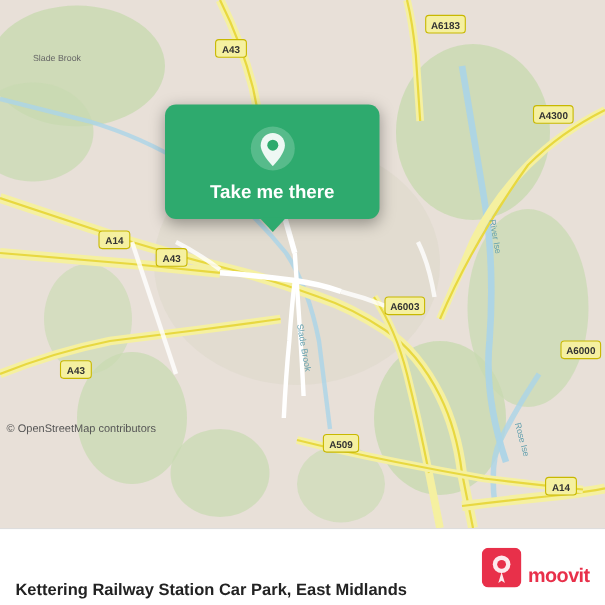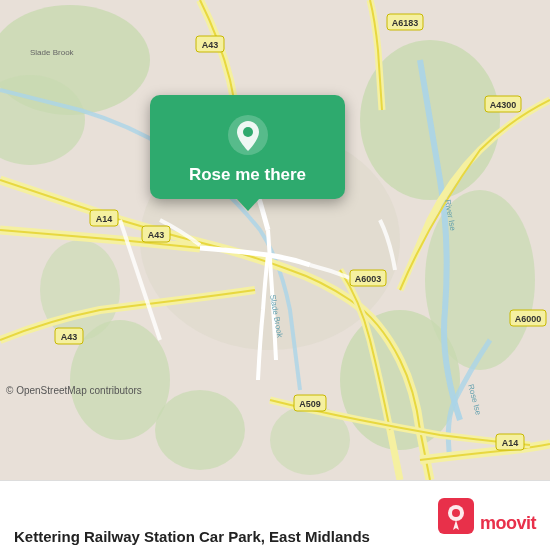--- a/index.html
+++ b/index.html
@@ -223,21 +223,21 @@
   <div id="attribution">© OpenStreetMap contributors</div>
 
   <div id="cta-card">
 
     <svg id="pin-icon" viewBox="0 0 44 44" xmlns="http://www.w3.org/2000/svg">
       <circle cx="22" cy="22" r="20" fill="rgba(255,255,255,0.2)"></circle>
 
       <path d="M22 8 C16 8 11 13 11 19 C11 27 22 38 22 38 C22 38 33 27 33 19 C33 13 28 8 22 8 Z" fill="white" opacity="0.9"></path>
       <circle cx="22" cy="19" r="5" fill="#2eaa6e"></circle>
     </svg>
-    <span id="cta-label">Rose me there</span>
+    <span id="cta-label">Take me there</span>
   </div>
 </div>
 
 <div id="bottom-bar">
   <div id="location-info">
     <span id="location-name">Kettering Railway Station Car Park, East Midlands</span>
   </div>
   <div id="moovit-logo">
 
     <svg id="moovit-icon" viewBox="0 0 36 36" xmlns="http://www.w3.org/2000/svg">

